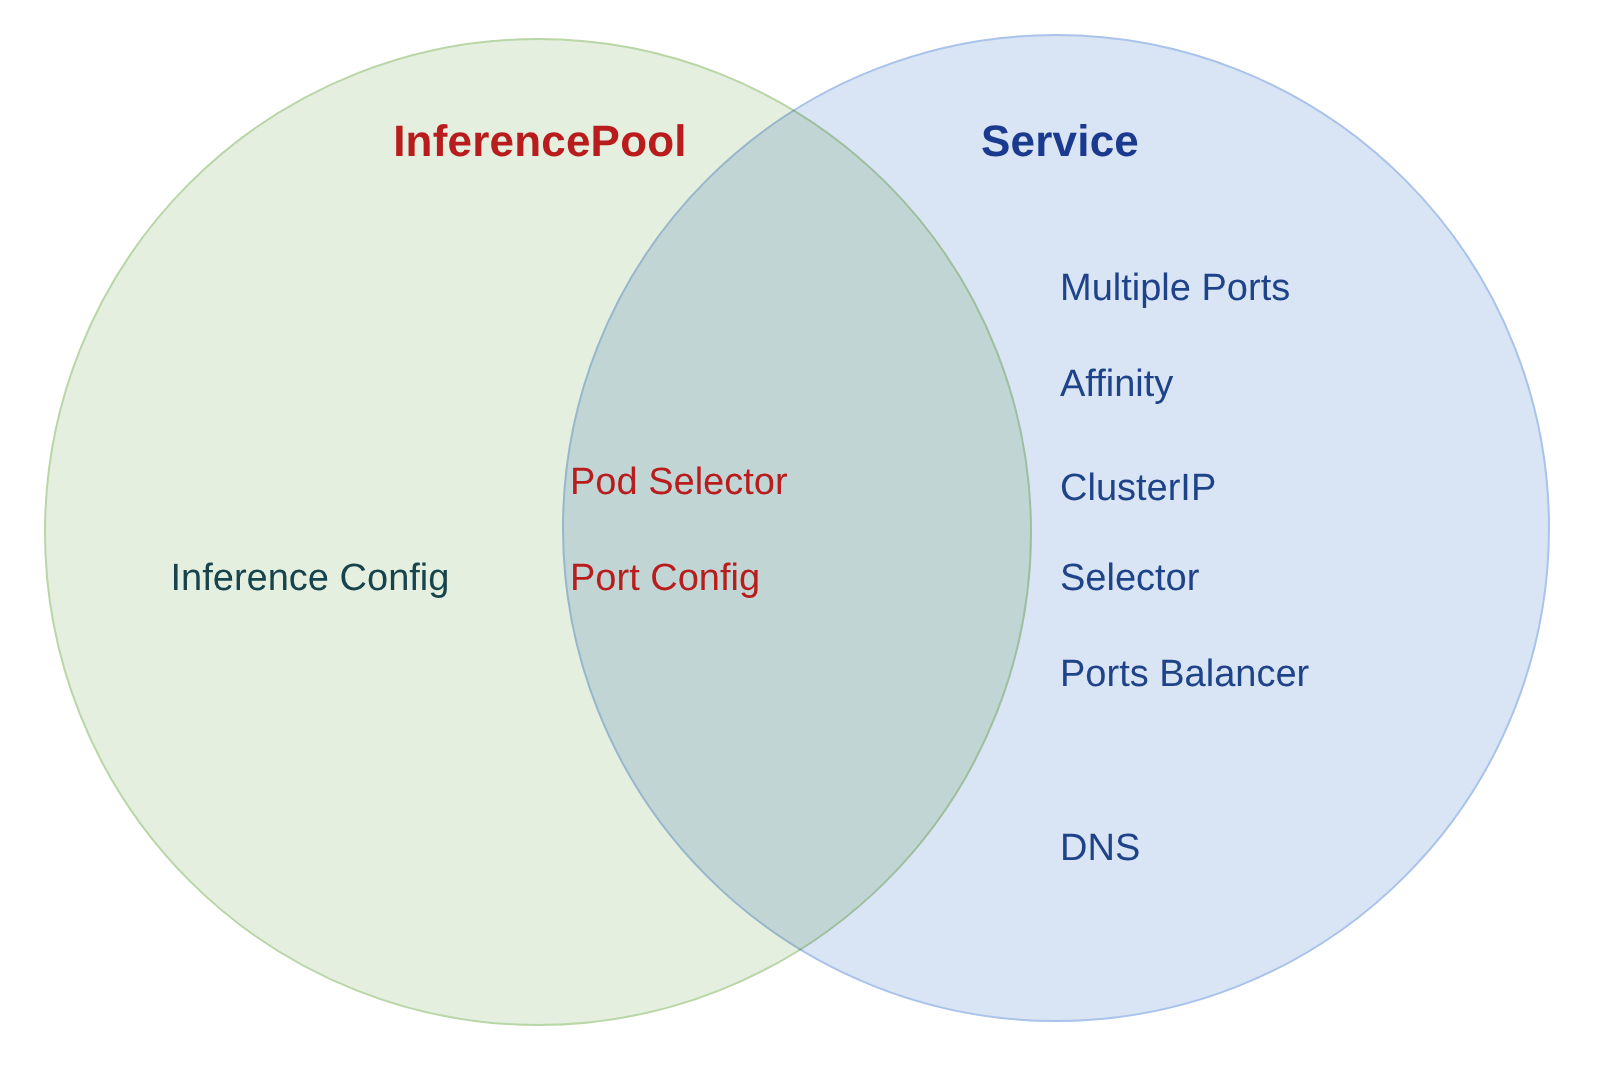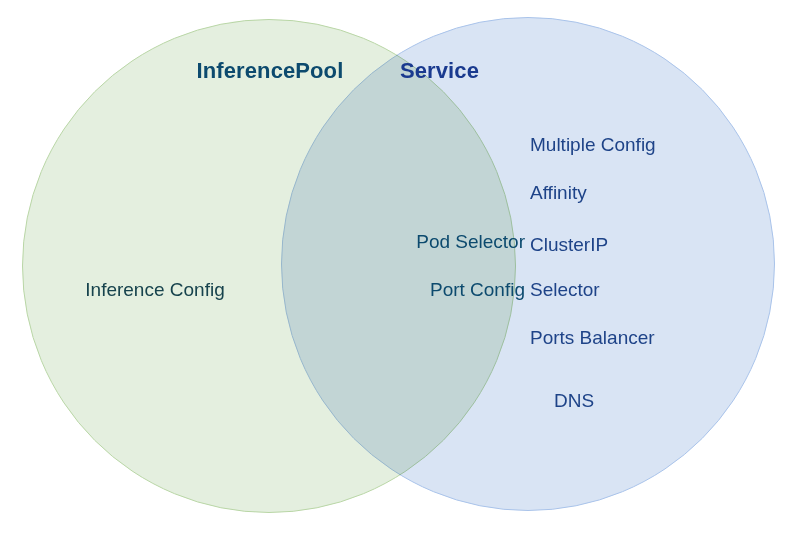--- a/index.html
+++ b/index.html
@@ -63,52 +63,52 @@
   }
 
   .venn-title {
     position: absolute;
     font-weight: bold;
     font-size: 22px;
     letter-spacing: 0.1px;
     white-space: nowrap;
   }
   #title-inferencepool {
-    color: #0c4a6e;
+    color: #b91c1c;
     left: 0;
     top: 58px;
     width: 540px;
     text-align: center;
   }
   #title-service {
     color: #1a3a8f;
     left: 400px;
     top: 58px;
     width: 260px;
-    text-align: left;
+    text-align: center;
   }
 
   .venn-item {
     position: absolute;
     font-size: 19px;
     font-weight: normal;
     white-space: nowrap;
   }
 
   .item-left {
     color: #17434d;
     left: 30px;
     width: 250px;
     text-align: center;
   }
   .item-center {
-    color: #0c4a6e;
-    left: 305px;
+    color: #b91c1c;
+    left: 285px;
     width: 220px;
-    text-align: right;
+    text-align: left;
   }
   .item-right {
     color: #1e4388;
     left: 530px;
     text-align: left;
   }
 </style>
 </head>
 <body>
 
@@ -123,21 +123,21 @@
 
     <div class="venn-title" id="title-inferencepool">InferencePool</div>
 
     <div class="venn-title" id="title-service">Service</div>
 
     <div class="venn-item item-left" style="top:279px;">Inference Config</div>
 
     <div class="venn-item item-center" style="top:231px;">Pod Selector</div>
     <div class="venn-item item-center" style="top:279px;">Port Config</div>
 
-    <div class="venn-item item-right" style="top:134px;">Multiple Config</div>
+    <div class="venn-item item-right" style="top:134px;">Multiple Ports</div>
     <div class="venn-item item-right" style="top:182px;">Affinity</div>
     <div class="venn-item item-right" style="top:234px;">ClusterIP</div>
     <div class="venn-item item-right" style="top:279px;">Selector</div>
     <div class="venn-item item-right" style="top:327px;">Ports Balancer</div>
-    <div class="venn-item item-right" style="top:390px;margin-left:24px;">DNS</div>
+    <div class="venn-item item-right" style="top:414px;">DNS</div>
 
   </div>
 </div>
 
 </body></html>

